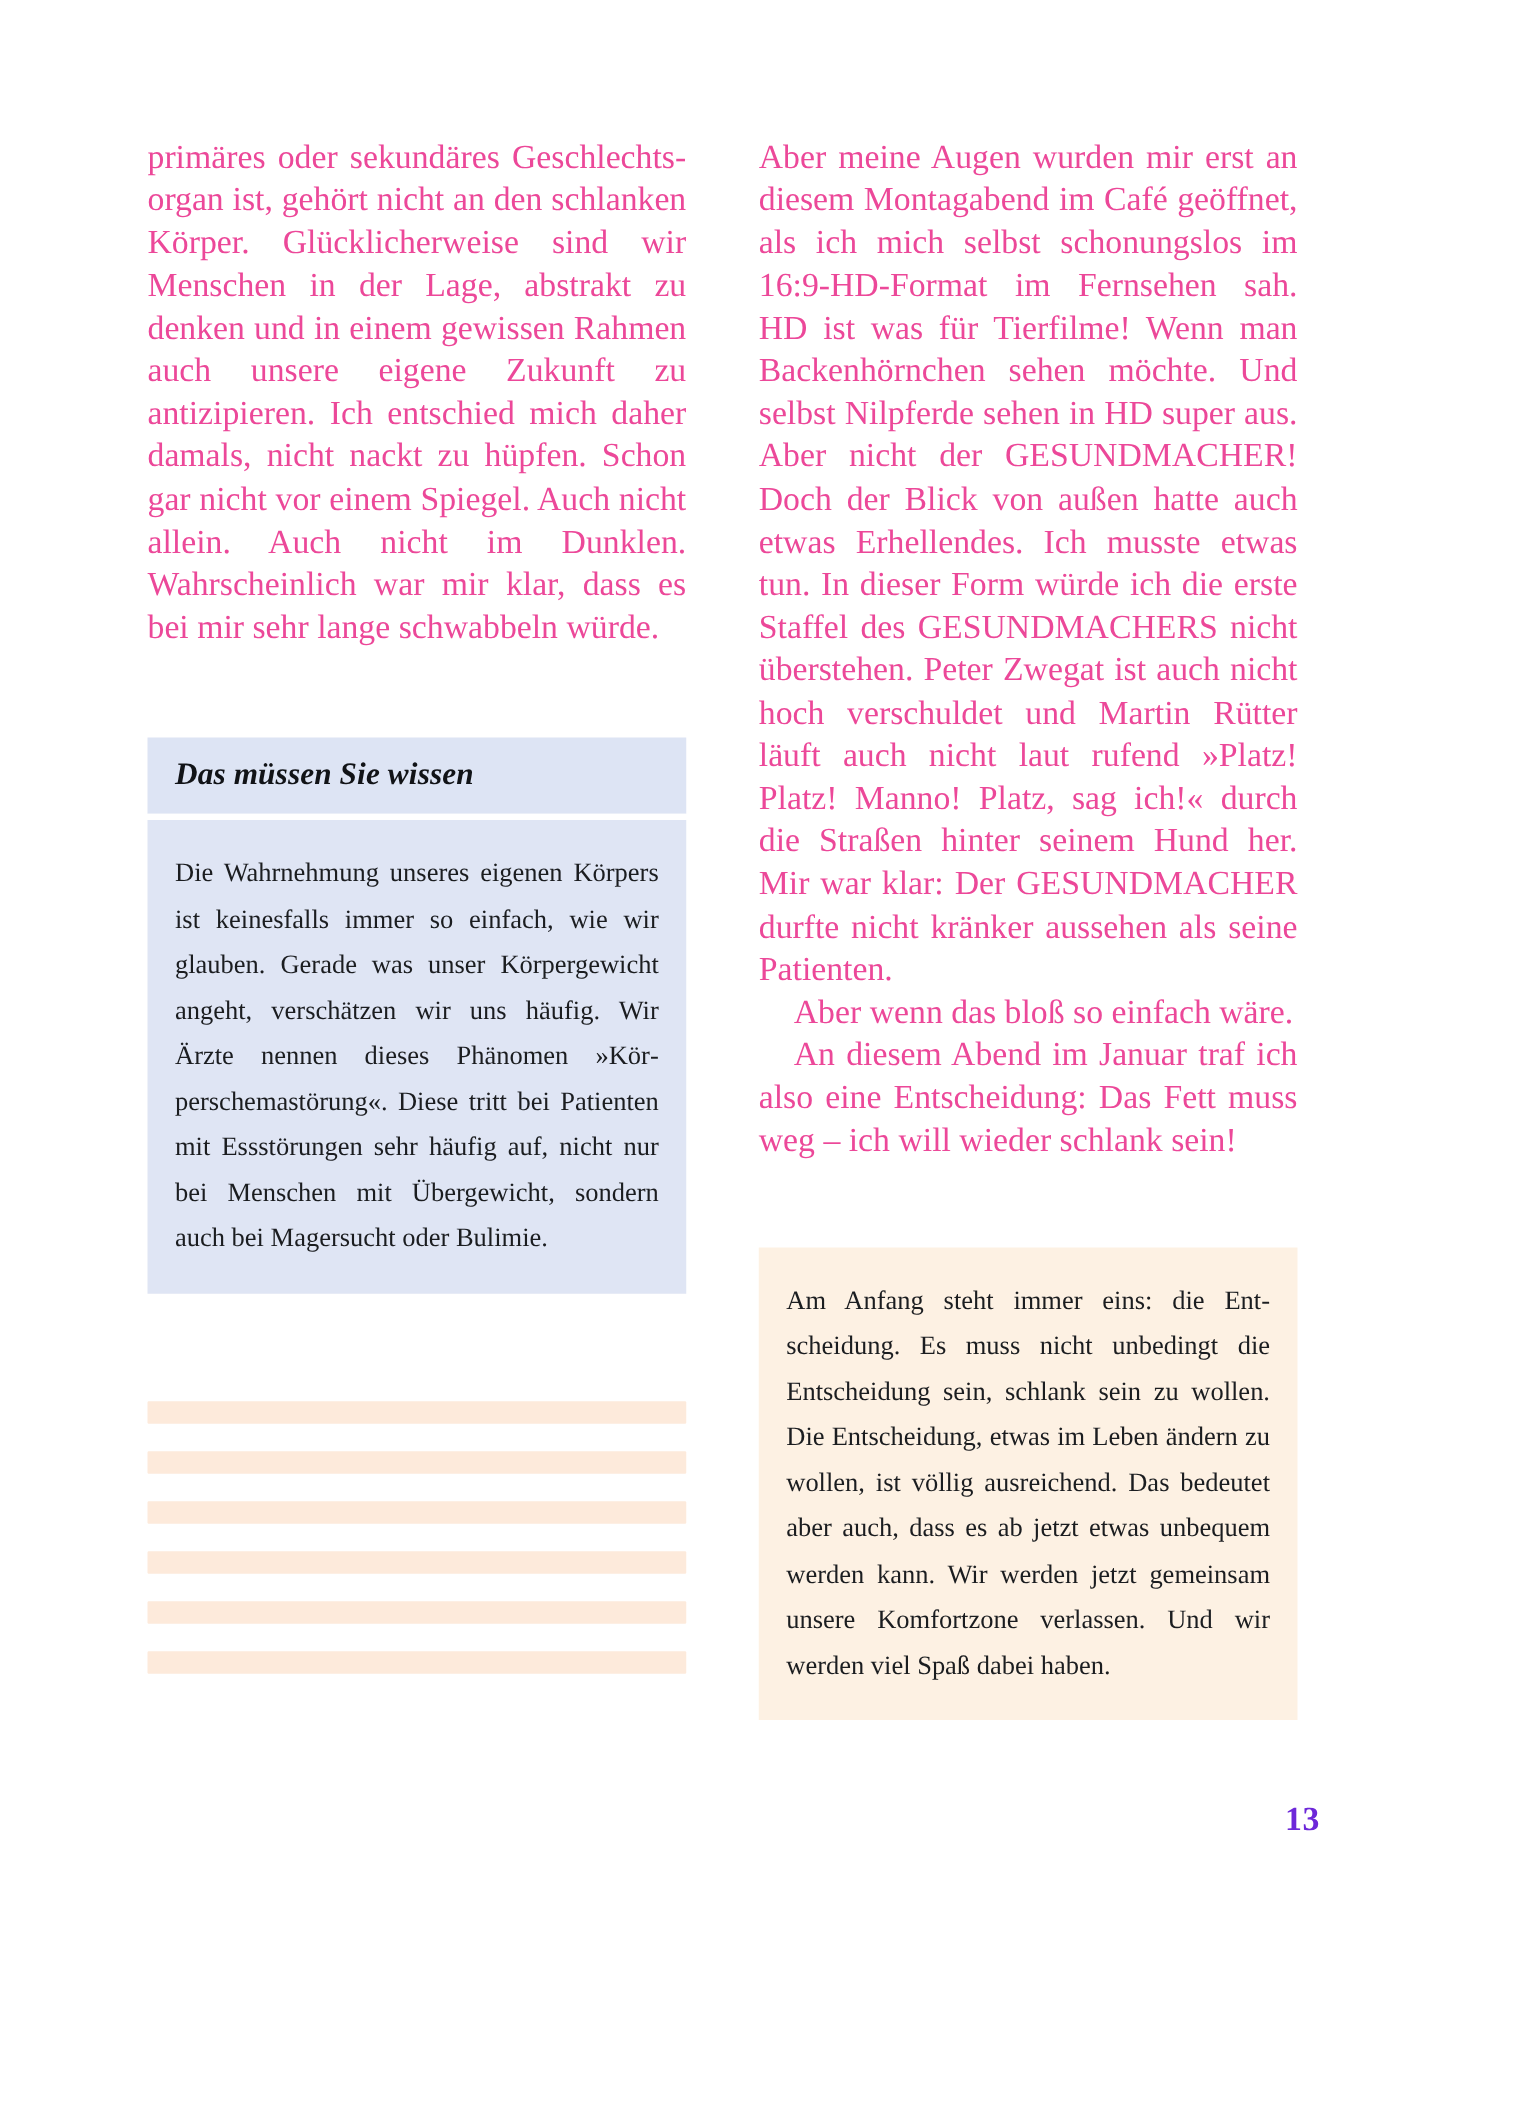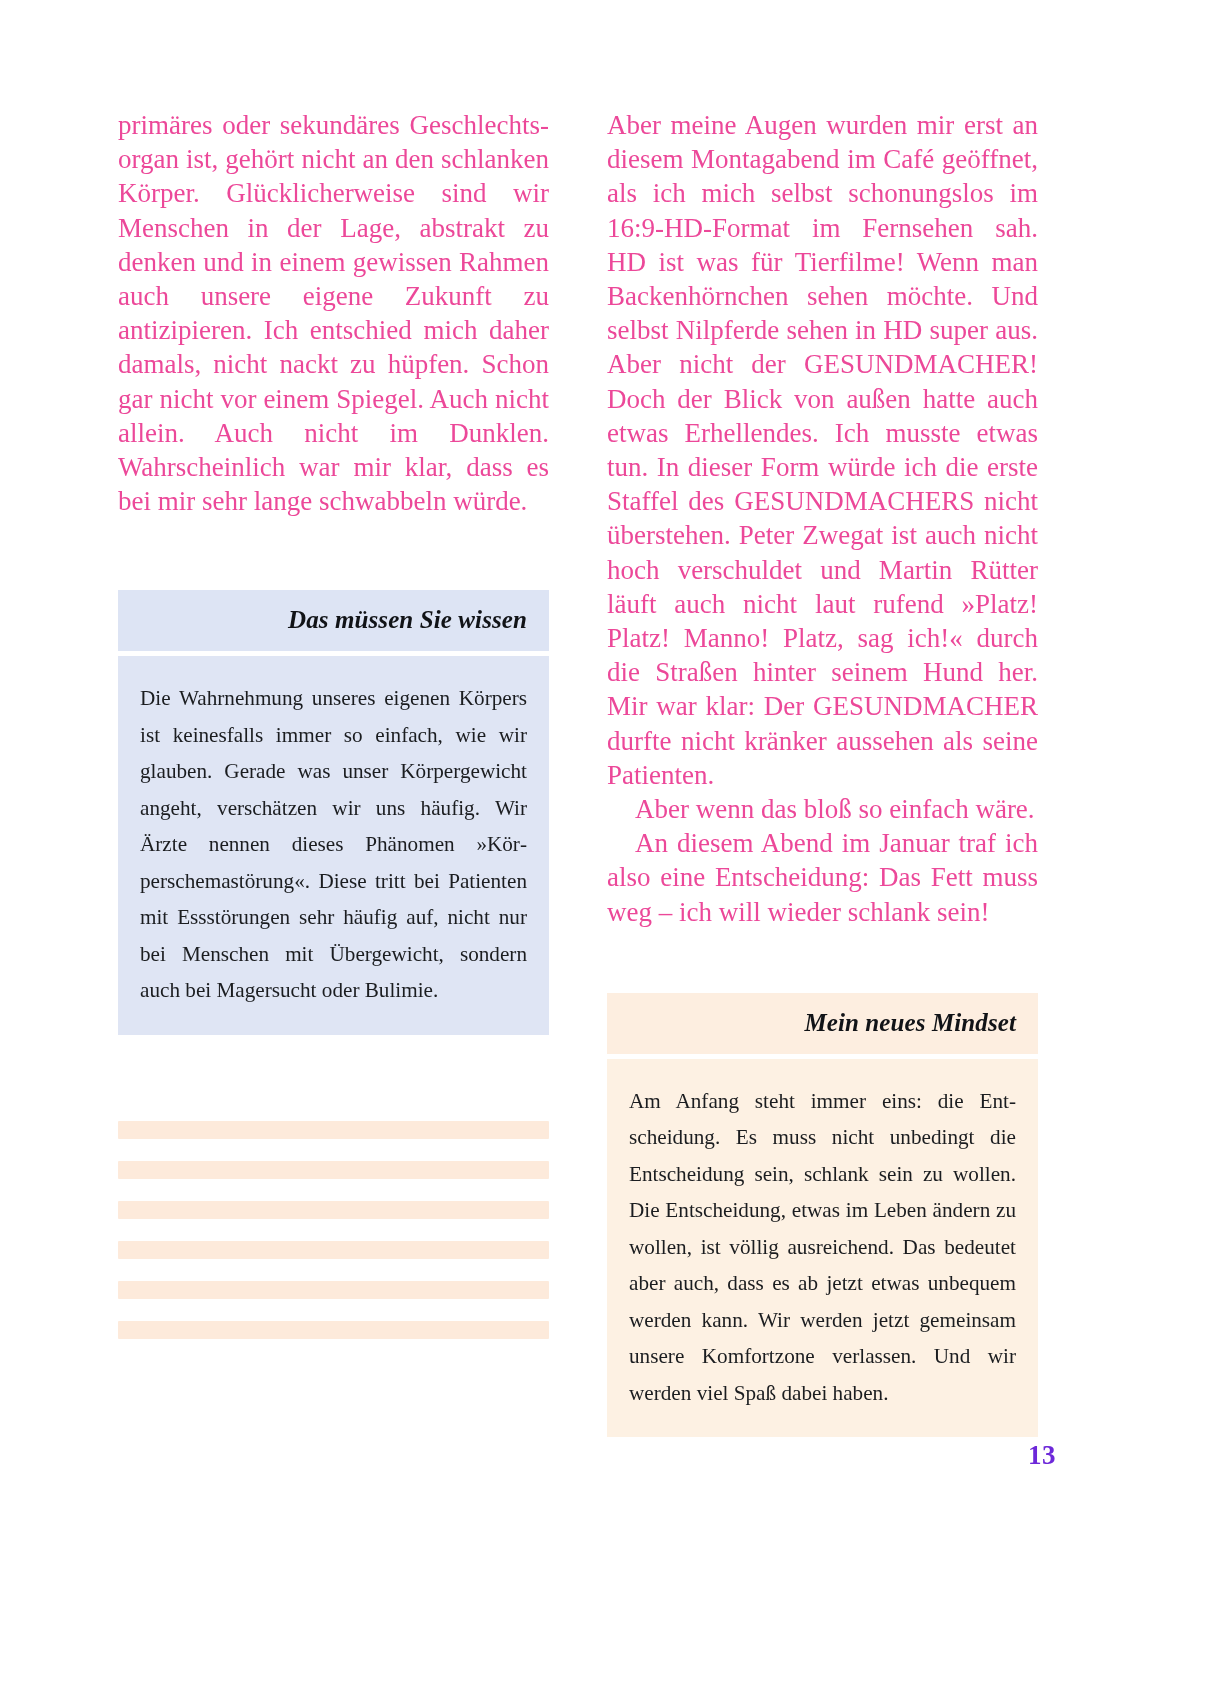--- a/index.html
+++ b/index.html
@@ -52,21 +52,20 @@
   }
   .infobox .box-head {
     padding: 17px 22px 19px 22px;
     font-family: "Liberation Serif", serif;
     font-style: italic;
     font-weight: bold;
     font-size: 25px;
     line-height: 1;
     color: #111317;
     letter-spacing: 0.1px;
-    text-align: right;
   }
   .infobox .box-gap {
     height: 5px;
     background: #ffffff;
   }
   .infobox .box-body {
     padding: 24px 22px 26px 22px;
   }
   .infobox .box-body p {
     margin: 0;
@@ -152,21 +151,20 @@
 
       <div class="prose">
         <p>Aber meine Augen wurden mir erst an diesem Montagabend im Café geöffnet, als ich mich selbst schonungslos im 16:9-HD-Format im Fernsehen sah. HD ist was für Tierfilme! Wenn man Backen­hörnchen sehen möchte. Und selbst Nilpferde sehen in HD super aus. Aber nicht der GESUNDMACHER! Doch der Blick von außen hatte auch etwas Er­hellendes. Ich musste etwas tun. In dieser Form würde ich die erste Staffel des GESUNDMACHERS nicht überste­hen. Peter Zwegat ist auch nicht hoch verschuldet und Martin Rütter läuft auch nicht laut rufend »Platz! Platz! Manno! Platz, sag ich!« durch die Stra­ßen hinter seinem Hund her. Mir war klar: Der GESUNDMACHER durfte nicht kränker aussehen als seine Patienten.</p>
         <p class="indent">Aber wenn das bloß so einfach wäre.</p>
         <p class="indent">An diesem Abend im Januar traf ich also eine Entscheidung: Das Fett muss weg – ich will wieder schlank sein!</p>
       </div>
 
       <div class="sp-64"></div>
 
       <div class="infobox peach">
-        <div class="box-head">Mein neues Mindset</div>
         <div class="box-gap"></div>
         <div class="box-body">
           <p>Am Anfang steht immer eins: die Ent­scheidung. Es muss nicht unbedingt die Entscheidung sein, schlank sein zu wollen. Die Entscheidung, etwas im Leben ändern zu wollen, ist völlig ausreichend. Das be­deutet aber auch, dass es ab jetzt etwas unbequem werden kann. Wir werden jetzt gemeinsam unsere Komfortzone ver­lassen. Und wir werden viel Spaß dabei haben.</p>
         </div>
       </div>
 
     </div>
 
   </div>
 

